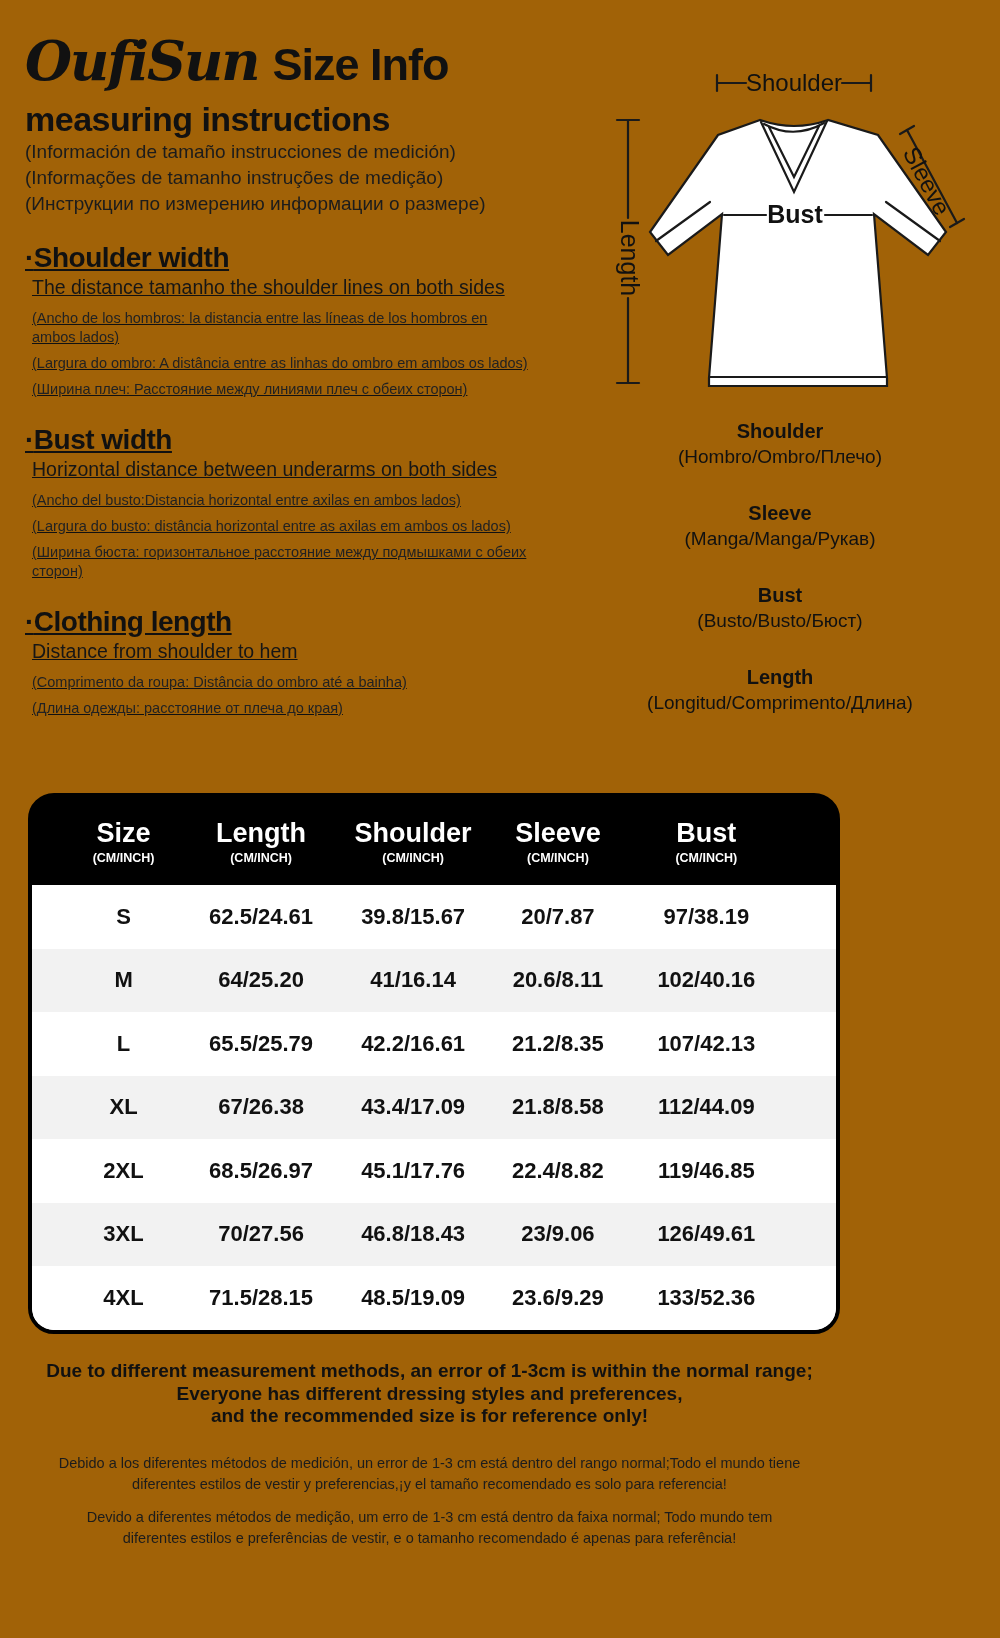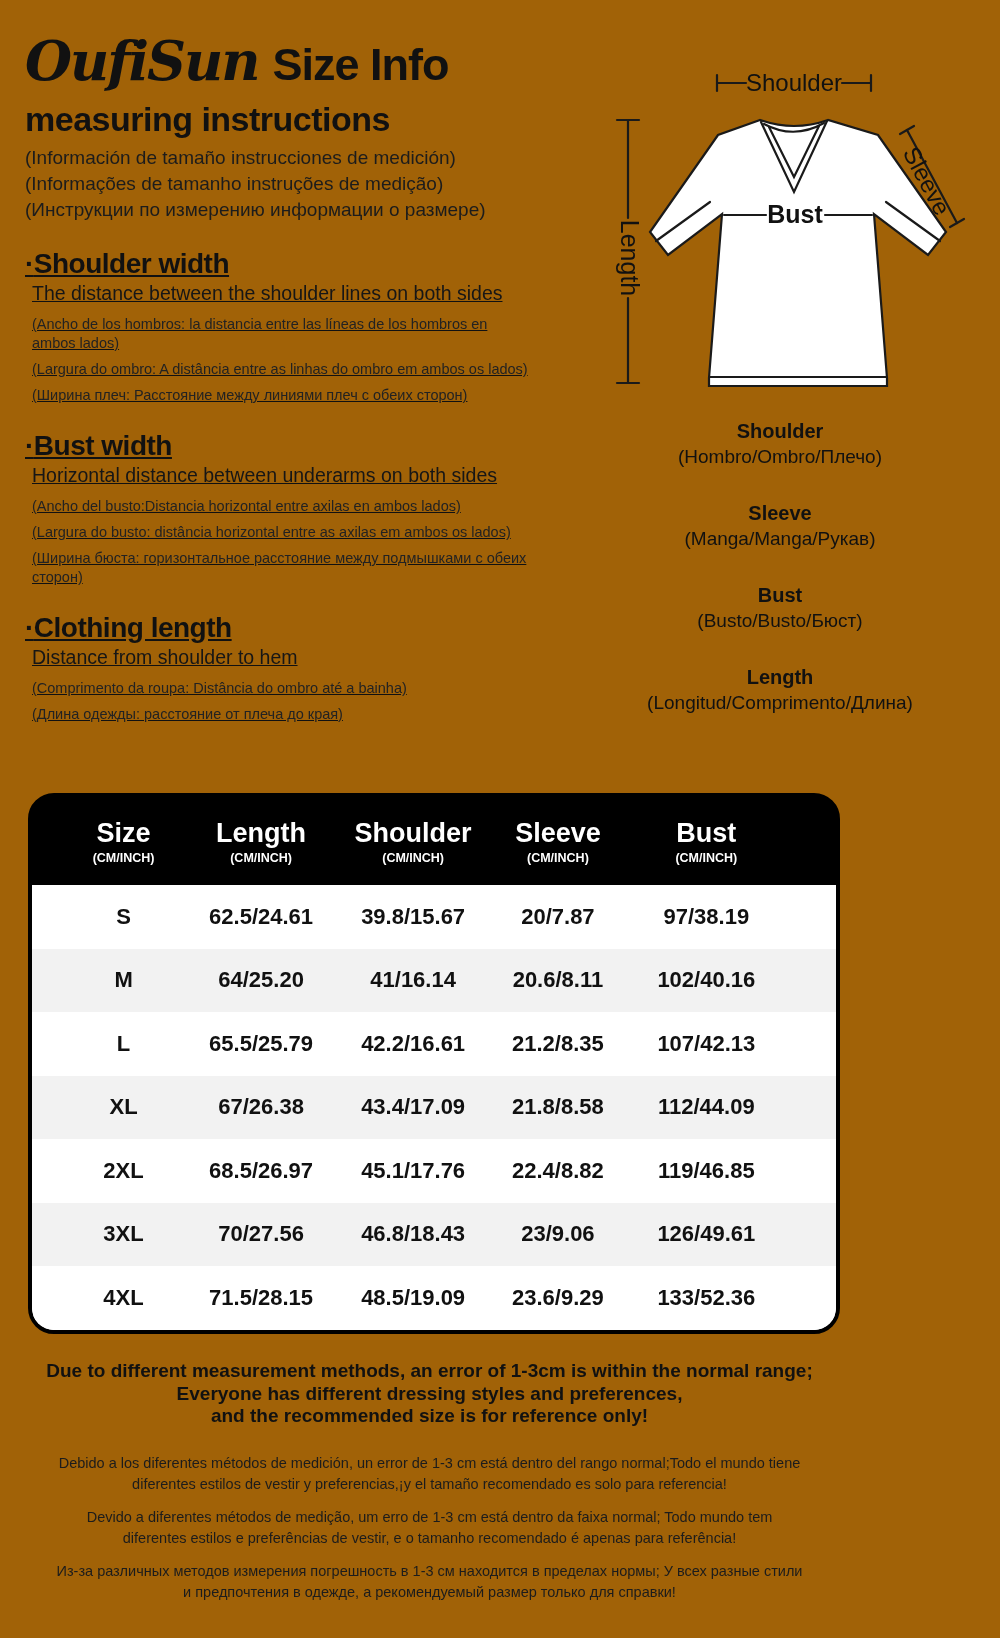--- a/index.html
+++ b/index.html
@@ -21,21 +21,21 @@
     font-family: "DejaVu Serif", serif;
     font-style: italic;
     font-weight: bold;
     font-size: 54px;
     letter-spacing: -2px;
     line-height: 1;
   }
   .page-title { font-size: 45px; font-weight: bold; line-height: 1; letter-spacing: -1px; }
   .subtitle { font-size: 34px; font-weight: bold; margin-top: 12px; line-height: 1.15; letter-spacing: -0.5px; }
   .title-trans { font-size: 19px; line-height: 26px; color: #1c1c1c; }
-  .title-trans-group { margin-top: 6px; }
+  .title-trans-group { }
 
   .section { margin-top: 25px; text-decoration: underline; }
   .section-title { font-size: 28px; font-weight: bold; line-height: 32px; letter-spacing: -0.5px; }
   .section-title .bullet { font-weight: bold; }
   .section-desc { font-size: 19.5px; line-height: 25px; margin: 1px 0 9px 7px; color: #161616; }
   .tline { font-size: 14.5px; line-height: 19px; margin: 0 0 7px 7px; color: #222; max-width: 500px; }
 
   
   .diagram { position: absolute; left: 580px; top: 50px; }
   .diagram svg text { font-family: "Liberation Sans", sans-serif; fill: #111; }
@@ -84,21 +84,21 @@
     </div>
     <div class="subtitle">measuring instructions</div>
     <div class="title-trans-group">
       <div class="title-trans">(Información de tamaño instrucciones de medición)</div>
       <div class="title-trans">(Informações de tamanho instruções de medição)</div>
       <div class="title-trans">(Инструкции по измерению информации о размере)</div>
     </div>
 
     <div class="section">
       <div class="section-title"><span class="bullet">·</span><span>Shoulder width</span></div>
-      <div class="section-desc">The distance between the shoulder lines on both sides</div>
+      <div class="section-desc">The distance tamanho the shoulder lines on both sides</div>
       <div class="tline">(Ancho de los hombros: la distancia entre las líneas de los hombros en ambos lados)</div>
       <div class="tline">(Largura do ombro: A distância entre as linhas do ombro em ambos os lados)</div>
       <div class="tline">(Ширина плеч: Расстояние между линиями плеч с обеих сторон)</div>
     </div>
 
     <div class="section">
       <div class="section-title"><span class="bullet">·</span><span>Bust width</span></div>
       <div class="section-desc">Horizontal distance between underarms on both sides</div>
       <div class="tline">(Ancho del busto:Distancia horizontal entre axilas en ambos lados)</div>
       <div class="tline">(Largura do busto: distância horizontal entre as axilas em ambos os lados)</div>
@@ -262,19 +262,15 @@
       <div class="note-en">and the recommended size is for reference only!</div>
     </div>
     <div class="note-block first-sm">
       <div class="note-sm">Debido a los diferentes métodos de medición, un error de 1-3 cm está dentro del rango normal;Todo el mundo tiene</div>
       <div class="note-sm">diferentes estilos de vestir y preferencias,¡y el tamaño recomendado es solo para referencia!</div>
     </div>
     <div class="note-block">
       <div class="note-sm">Devido a diferentes métodos de medição, um erro de 1-3 cm está dentro da faixa normal; Todo mundo tem</div>
       <div class="note-sm">diferentes estilos e preferências de vestir, e o tamanho recomendado é apenas para referência!</div>
     </div>
-    <div class="note-block">
-      <div class="note-sm">Из-за различных методов измерения погрешность в 1-3 см находится в пределах нормы; У всех разные стили</div>
-      <div class="note-sm">и предпочтения в одежде, а рекомендуемый размер только для справки!</div>
-    </div>
   </div>
 
 </div>
 
 </body></html>

